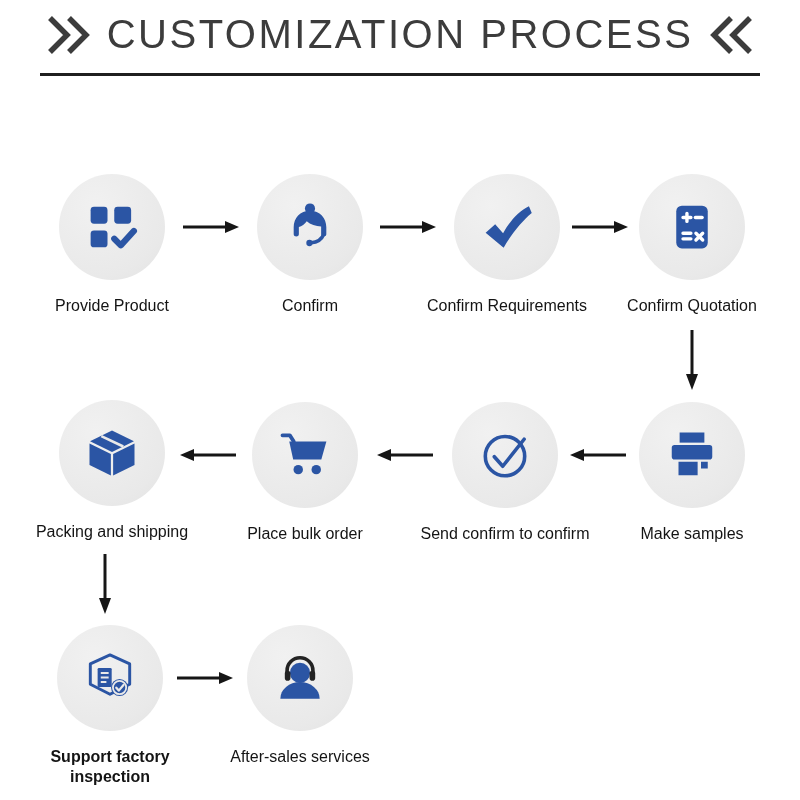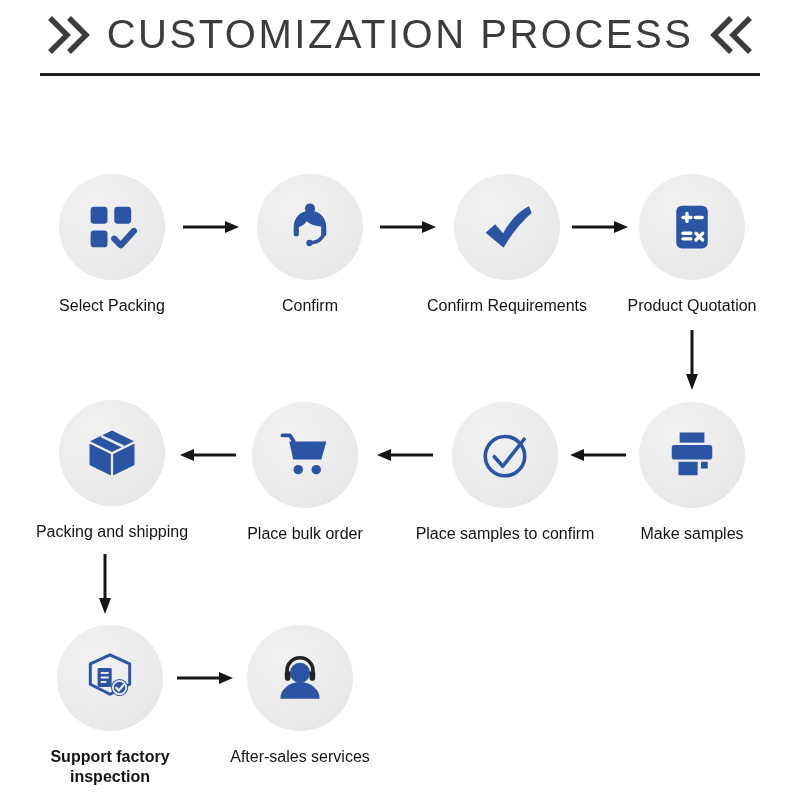--- a/index.html
+++ b/index.html
@@ -63,21 +63,21 @@
 
   <div class="step" style="left:12px;top:174px">
     <div class="circle">
       <svg class="icon" viewBox="0 0 48 48">
         <rect class="f-blue" x="5" y="6" width="15" height="15" rx="3"></rect>
         <rect class="f-blue" x="26" y="6" width="15" height="15" rx="3"></rect>
         <rect class="f-blue" x="5" y="27" width="15" height="15" rx="3"></rect>
         <path class="s-blue" fill="none" stroke-width="5.5" stroke-linecap="round" stroke-linejoin="round" d="M26 34.5 l5.8 5.8 L43.5 27.5"></path>
       </svg>
     </div>
-    <div class="label">Select Packing</div>
+    <div class="label">Provide Product</div>
   </div>
 
   <div class="step" style="left:210px;top:174px">
     <div class="circle">
       <svg class="icon" viewBox="0 0 48 48">
         <circle class="f-blue" cx="24" cy="7.5" r="4.5"></circle>
         <path class="f-blue" d="M24 9.5 c-8.8 0 -14.5 6.3 -14.5 14.8 v6.2 c0 2.6 4.6 2.6 4.6 0 v-6.4 c2.6 -0.8 5.2 -2.4 7 -5.2 c3.2 2.9 8.2 4.4 12.8 4.6 v7 c0 2.6 4.6 2.6 4.6 0 v-6.2 C38.5 15.8 32.8 9.5 24 9.5 z"></path>
         <path fill="none" class="s-blue" stroke-width="3" stroke-linecap="round" d="M36.5 30 a13 13 0 0 1 -11.5 8"></path>
         <circle class="f-blue" cx="23.5" cy="38.2" r="2.8"></circle>
       </svg>
@@ -99,21 +99,21 @@
       <svg class="icon" viewBox="0 0 48 48">
         <rect class="f-blue" x="10" y="5" width="28" height="38" rx="5"></rect>
         <g class="s-white" stroke-width="3" stroke-linecap="round" fill="none">
           <path d="M16 15.5 h7 M19.5 12 v7"></path>
           <path d="M27 15.5 h6"></path>
           <path d="M16 29.5 h7 M16 34.5 h7"></path>
           <path d="M27.5 29.5 l6 6 M33.5 29.5 l-6 6"></path>
         </g>
       </svg>
     </div>
-    <div class="label">Product Quotation</div>
+    <div class="label">Confirm Quotation</div>
   </div>
 
   <div class="step" style="left:592px;top:402px">
     <div class="circle">
       <svg class="icon" viewBox="0 0 48 48">
         <rect class="f-blue" x="13" y="4" width="22" height="9"></rect>
         <rect class="f-blue" x="6" y="15" width="36" height="13" rx="2.5"></rect>
         <rect class="f-blue" x="12" y="30" width="17" height="12"></rect>
         <rect class="f-blue" x="32" y="30" width="6" height="6"></rect>
       </svg>
@@ -121,21 +121,21 @@
     <div class="label">Make samples</div>
   </div>
 
   <div class="step" style="left:405px;top:402px">
     <div class="circle">
       <svg class="icon" viewBox="0 0 48 48">
         <circle fill="none" class="s-blue" stroke-width="3.2" cx="24" cy="25" r="17.5"></circle>
         <path fill="none" class="s-blue" stroke-width="3.2" stroke-linecap="round" stroke-linejoin="round" d="M14.5 25.5 l7.5 8.5 L41 10"></path>
       </svg>
     </div>
-    <div class="label">Place samples to confirm</div>
+    <div class="label">Send confirm to confirm</div>
   </div>
 
   <div class="step" style="left:205px;top:402px">
     <div class="circle">
       <svg class="icon" viewBox="0 0 48 48">
         <path fill="none" class="s-blue" stroke-width="3.4" stroke-linecap="round" stroke-linejoin="round" d="M4 6.5 h6.5 l3.5 5.5"></path>
         <polygon class="f-blue" points="10,12 43,12 38.5,28 13.5,28"></polygon>
         <circle class="f-blue" cx="18" cy="37" r="4.2"></circle>
         <circle class="f-blue" cx="34" cy="37" r="4.2"></circle>
       </svg>

